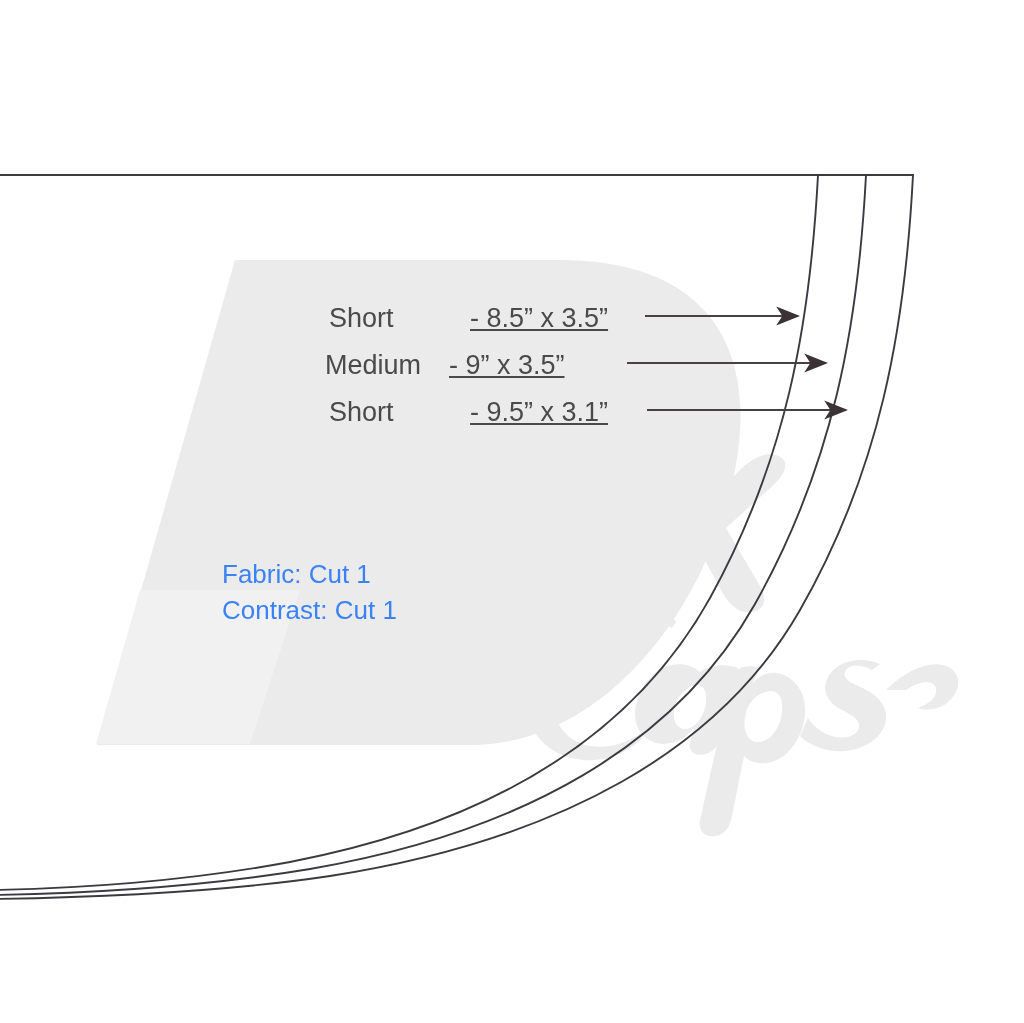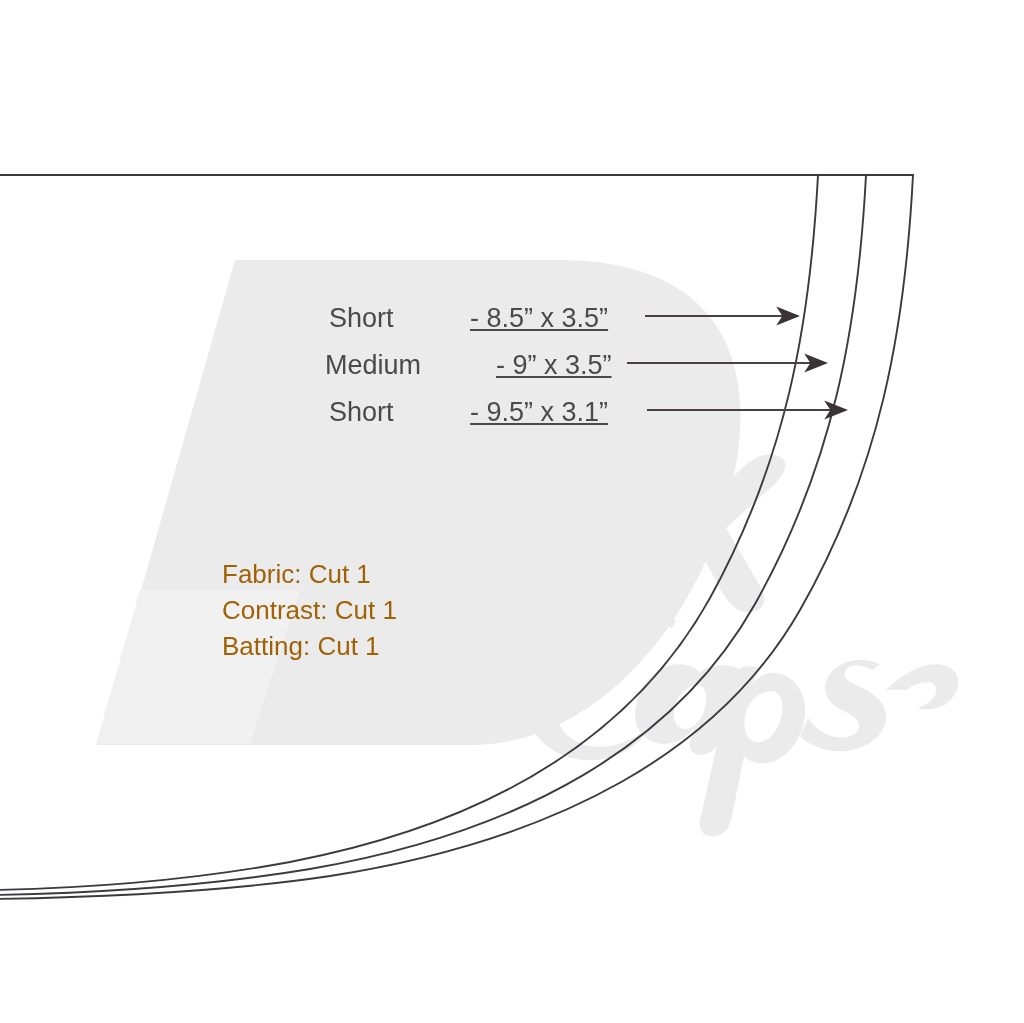--- a/index.html
+++ b/index.html
@@ -56,21 +56,21 @@
     white-space: nowrap;
     font-family: "Liberation Sans", sans-serif;
   }
   .label.size-name { text-align: left; }
   .label.size-dim  { text-align: left; text-decoration: underline; }
 
   .cut-block {
     position: absolute;
     left: 222px;
     top: 556px;
-    color: #a16207;
+    color: #3b82f6;
     font-size: 26px;
     line-height: 36px;
     white-space: nowrap;
   }
   .cut-line { display: block; }
 </style>
 </head>
 <body>
 
 <div id="stage">
@@ -193,25 +193,24 @@
     <line class="leader-line" x1="627" y1="363" x2="826" y2="363" marker-end="url(#arrowtip)"></line>
     <line class="leader-line" x1="647" y1="410" x2="846" y2="410" marker-end="url(#arrowtip)"></line>
   </svg>
 
   <div id="text-layer">
 
     <div class="label size-name" style="left:329px; top:305px;">Short</div>
     <div class="label size-dim" style="left:470px; top:305px;">- 8.5” x 3.5”</div>
 
     <div class="label size-name" style="left:325px; top:352px;">Medium</div>
-    <div class="label size-dim" style="left:496px; top:352px;">- 9” x 3.5”</div>
+    <div class="label size-dim" style="left:449px; top:352px;">- 9” x 3.5”</div>
 
     <div class="label size-name" style="left:329px; top:399px;">Short</div>
     <div class="label size-dim" style="left:470px; top:399px;">- 9.5” x 3.1”</div>
 
     <div class="cut-block">
       <span class="cut-line">Fabric: Cut 1</span>
       <span class="cut-line">Contrast: Cut 1</span>
-      <span class="cut-line">Batting: Cut 1</span>
     </div>
 
   </div>
 </div>
 
 </body></html>

